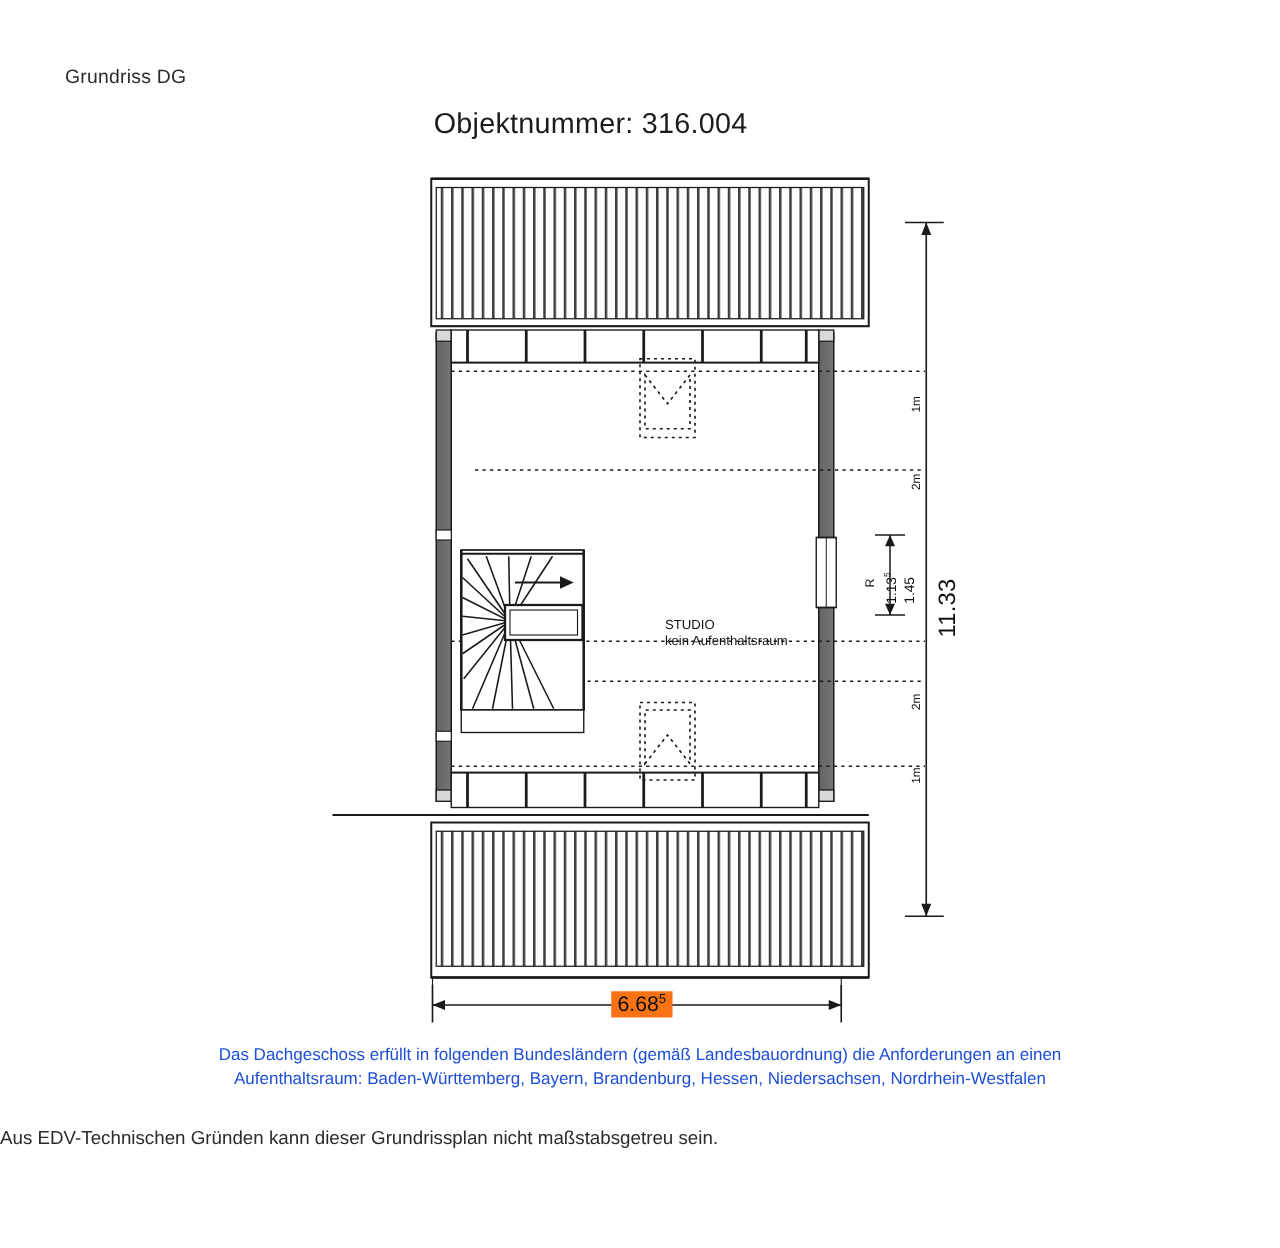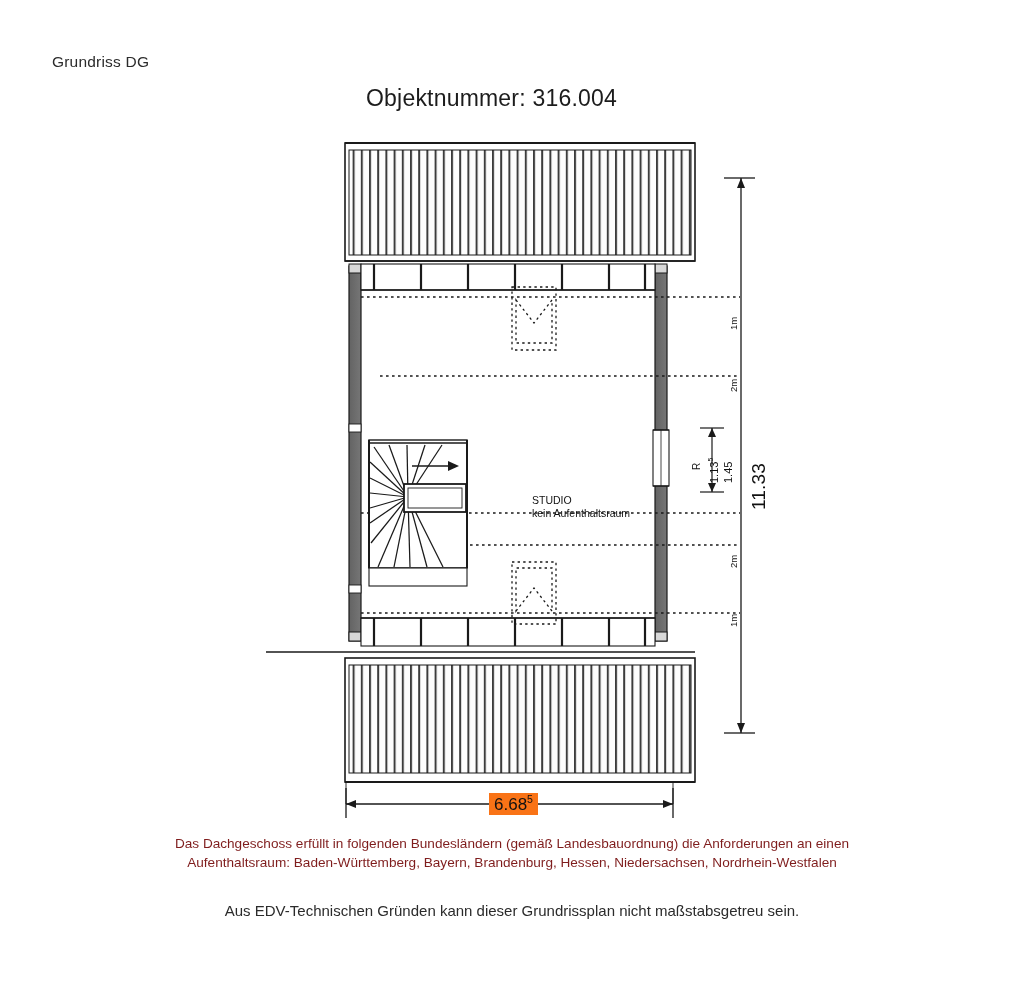--- a/index.html
+++ b/index.html
@@ -27,47 +27,46 @@
     white-space: nowrap;
   }
   #plan-title {
     position: absolute;
     left: 347px;
     top: 85px;
     font-size: 23px;
     letter-spacing: 0.2px;
     color: #1c1c1c;
     white-space: nowrap;
-    margin-left: 19px;
   }
 
   
   #drawing {
     position: absolute;
     left: 0;
     top: 0;
     width: 1024px;
     height: 998px;
   }
 
   
   .footnote {
     position: absolute;
     width: 1024px;
     text-align: center;
     font-size: 13.6px;
-    color: #7f1d1d;
+    color: #1d4ed8;
     white-space: nowrap;
   }
   #footnote-line1 { top: 836px; }
   #footnote-line2 { top: 855px; }
   #disclaimer {
     position: absolute;
     width: 1024px;
-    text-align: center;
+    text-align: left;
     top: 902px;
     font-size: 15px;
     color: #2b2b2b;
     white-space: nowrap;
   }
 
   
   #room-label {
     position: absolute;
     left: 532px;

